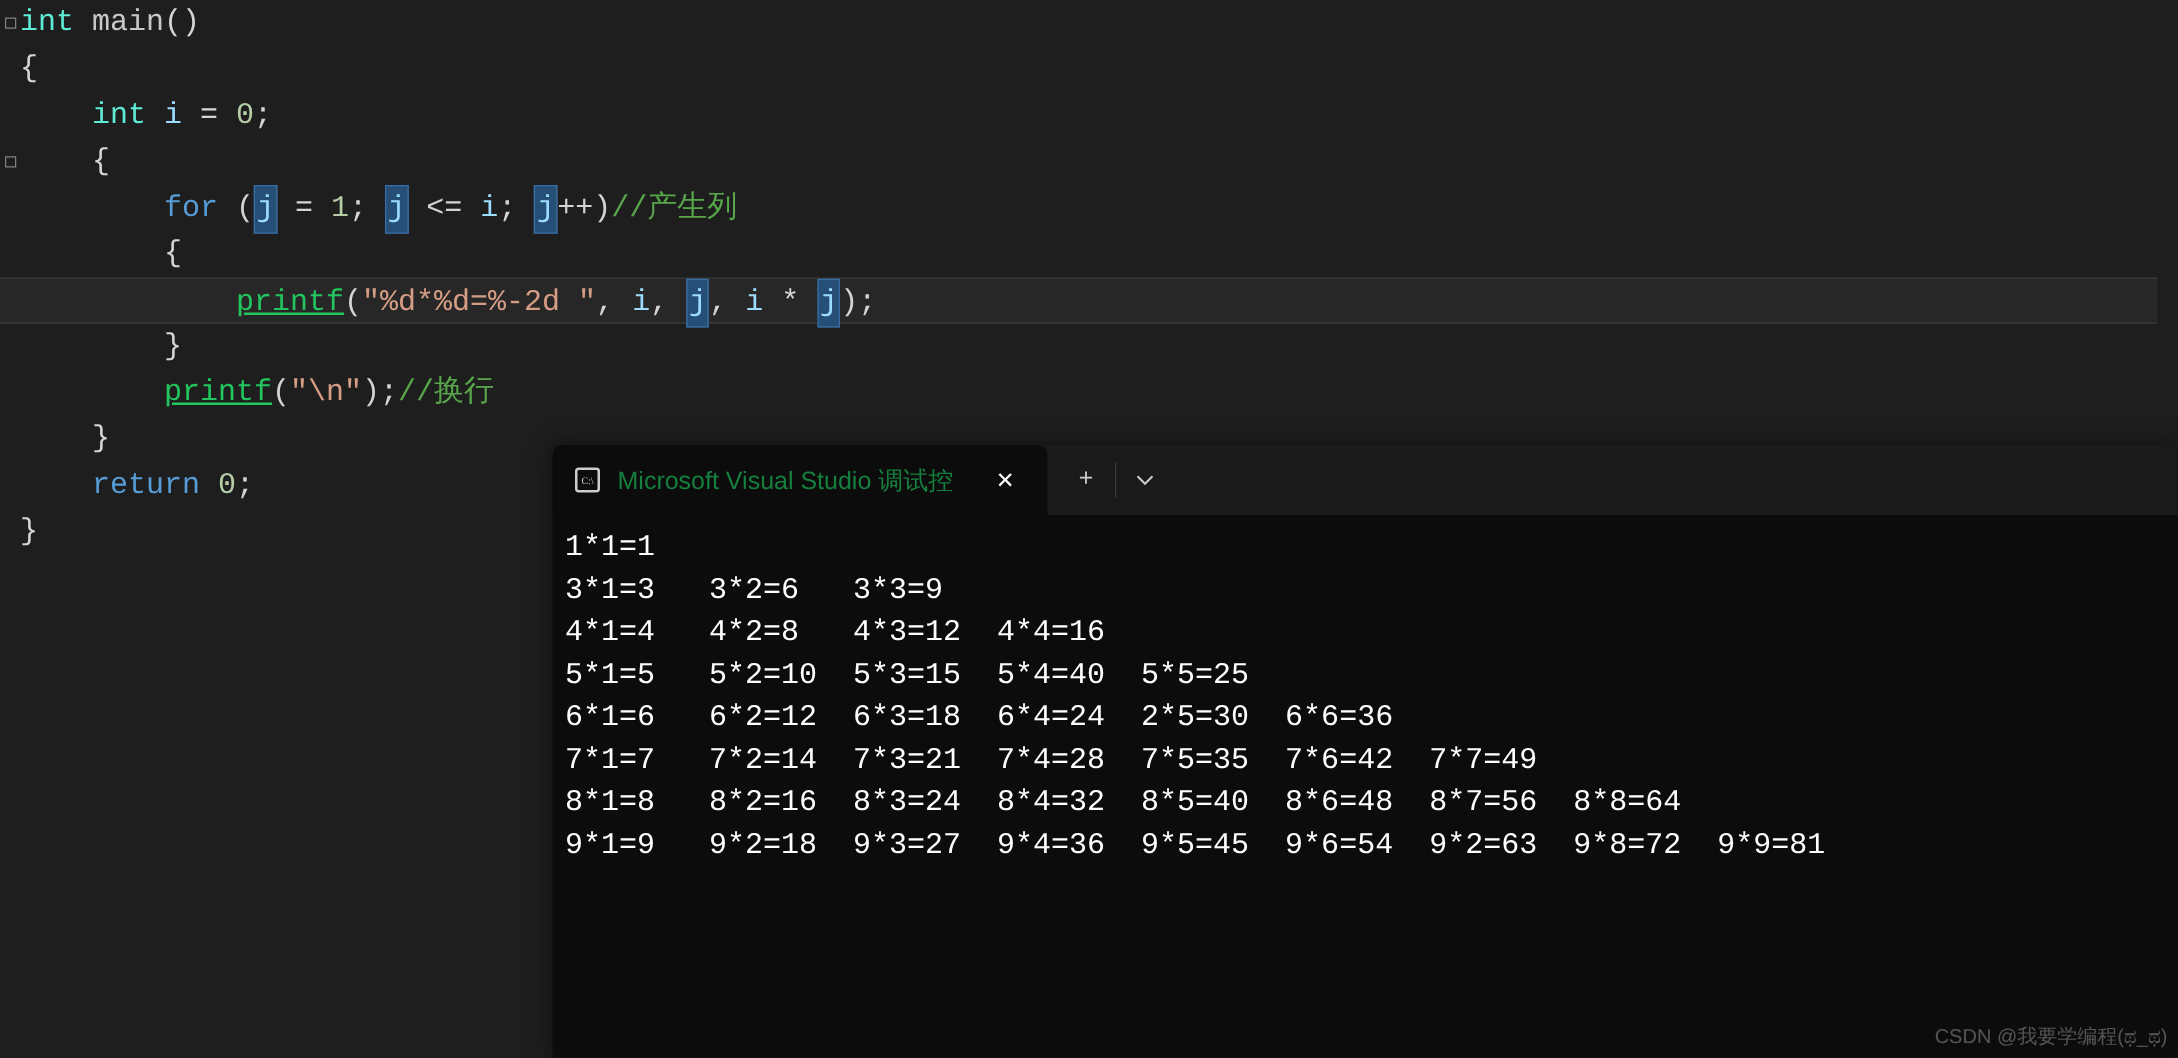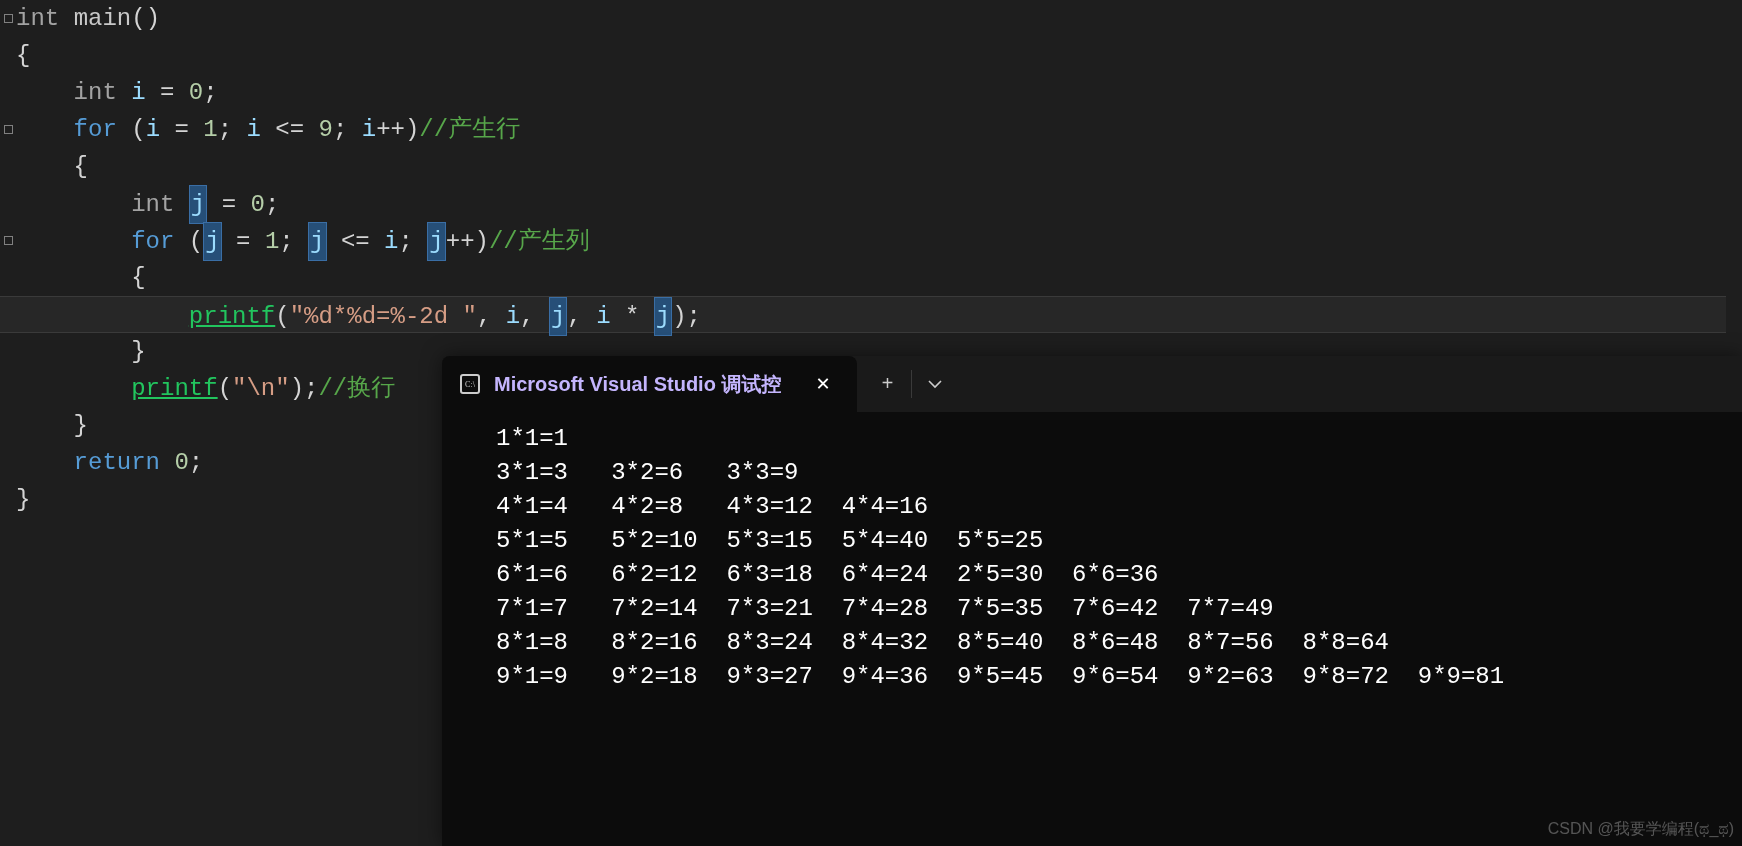--- a/index.html
+++ b/index.html
@@ -5,43 +5,43 @@
   * { margin:0; padding:0; box-sizing:border-box; }
   html,body { width:1742px; height:846px; background:#1e1e1e; font-family:Consolas,"Courier New",monospace; overflow:hidden; }
   .editor { position:absolute; top:0; left:0; width:1742px; height:846px; background:#1e1e1e; color:#d4d4d4; }
   .gutter { position:absolute; top:0; left:0; width:16px; height:846px; background:#1e1e1e; }
   .fold { width:9px; height:9px; border:1px solid #808080; margin:0 auto; }
   .fold-row { height:37px; display:flex; align-items:center; justify-content:center; }
   .code-area { position:absolute; left:16px; top:0; font-size:24px; line-height:37px; }
   .code-line { white-space:pre; height:37px; position:relative; }
   .code-line.highlight { background:#272727; border-top:1px solid #3a3a3a; border-bottom:1px solid #3a3a3a; width:1726px; margin-left:-16px; padding-left:16px; }
   .kw { color:#569cd6; }
-  .type { color:#a3a3a3;text-align:right; }
+  .type { color:#5eead4;text-align:right; }
   .num { color:#b5cea8; }
   .op { color:#d4d4d4; }
   .paren { color:#d4d4d4; }
   .brace { color:#d4d4d4; }
   .id { color:#9cdcfe; }
   .comment { color:#57a64a; }
   .str { color:#d69d85; }
   .main { color:#c8c8c8; }
   .printf { color:#22c55e;text-decoration:underline; }
   .sel { background:#264f78; border:1px solid #3a6ea5; padding:0 1px; color:#9cdcfe; display:inline-block; }
 
   .terminal { position:absolute; left:442px; top:356px; width:1300px; height:490px; background:#0c0c0c; color:#cccccc; border-radius:8px 0 0 0; box-shadow:0 0 20px rgba(0,0,0,.5); }
   .term-titlebar { display:flex; align-items:center; height:56px; background:#1a1a1a; border-radius:8px 0 0 0; }
   .term-tab { display:flex; align-items:center; height:56px; padding:0 18px; background:#0c0c0c; gap:14px; border-radius:8px 8px 0 0; }
   .term-icon { width:20px; height:20px; border:2px solid #cccccc; border-radius:3px; display:flex; align-items:center; justify-content:center; font-size:10px; color:#cccccc; }
-  .term-title { color:#c4b5fd; font-family:"Segoe UI",Arial,sans-serif; font-size:20px; font-weight:700; }
+  .term-title { color:#15803d; font-family:"Segoe UI",Arial,sans-serif; font-size:20px; font-weight:400; }
   .term-close { margin-left:12px; font-family:"Segoe UI",Arial,sans-serif; font-size:18px; color:#ffffff; cursor:pointer; padding:4px 8px; }
   .term-actions { display:flex; align-items:center; gap:0; margin-left:8px; }
   .term-btn { width:46px; height:56px; display:flex; align-items:center; justify-content:center; color:#cccccc; font-size:20px; cursor:pointer; }
   .term-sep { width:1px; height:28px; background:#3a3a3a; }
   .term-body { padding:10px 10px; font-family:Consolas,"Courier New",monospace; font-size:24px; line-height:34px; color:#ffffff; }
-  .term-line { white-space:pre;margin-left:44px; }
+  .term-line { white-space:pre; }
   .watermark { position:absolute; right:8px; bottom:6px; font-family:"Segoe UI",Arial,sans-serif; font-size:16px; color:rgba(220,220,220,.35);margin-top:41px; }
 </style>
 </head>
 <body>
 
 <div class="editor">
   <div class="gutter">
     <div class="fold-row">
         <div class="fold"></div>
       </div>
@@ -53,23 +53,21 @@
     <div class="fold-row"></div>
       <div class="fold-row"></div>
     <div class="fold-row">
         <div class="fold"></div>
       </div>
   </div>
   <div class="code-area">
     <div class="code-line"><span class="type">int</span><span> </span><span class="main">main</span><span class="paren">(</span><span class="paren">)</span></div>
     <div class="code-line"><span class="brace">{</span></div>
     <div class="code-line"><span>    </span><span class="type">int</span><span> </span><span class="id">i</span><span class="op"> = </span><span class="num">0</span><span>;</span></div>
-    <div class="code-line"><span>    </span><span class="kw">for</span><span> (</span><span class="id">i</span><span class="op"> = </span><span class="num">1</span><span>; </span><span class="id">i</span><span class="op"> &lt;= </span><span class="num">9</span><span>; </span><span class="id">i</span><span class="op">++</span><span>)</span><span class="comment">//产生行</span></div>
     <div class="code-line"><span>    </span><span class="brace">{</span></div>
-    <div class="code-line"><span>        </span><span class="type">int</span><span> </span><span class="sel">j</span><span class="op"> = </span><span class="num">0</span><span>;</span></div>
     <div class="code-line"><span>        </span><span class="kw">for</span><span> (</span><span class="sel">j</span><span class="op"> = </span><span class="num">1</span><span>; </span><span class="sel">j</span><span class="op"> &lt;= </span><span class="id">i</span><span>; </span><span class="sel">j</span><span class="op">++</span><span>)</span><span class="comment">//产生列</span></div>
     <div class="code-line"><span>        </span><span class="brace">{</span></div>
     <div class="code-line highlight"><span>            </span><span class="printf">printf</span><span iliteral="true">(</span><span class="str">"%d*%d=%-2d "</span><span>, </span><span class="id">i</span><span>, </span><span class="sel">j</span><span>, </span><span class="id">i</span><span class="op"> * </span><span class="sel">j</span><span>)</span><span>;</span></div>
     <div class="code-line"><span>        </span><span class="brace">}</span></div>
     <div class="code-line"><span>        </span><span class="printf">printf</span><span>(</span><span class="str">"\n"</span><span>)</span><span>;</span><span class="comment">//换行</span></div>
     <div class="code-line"><span>    </span><span class="brace">}</span></div>
     <div class="code-line"><span>    </span><span class="kw">return</span><span> </span><span class="num">0</span><span>;</span></div>
     <div class="code-line"><span class="brace">}</span></div>
   </div>
 </div>

